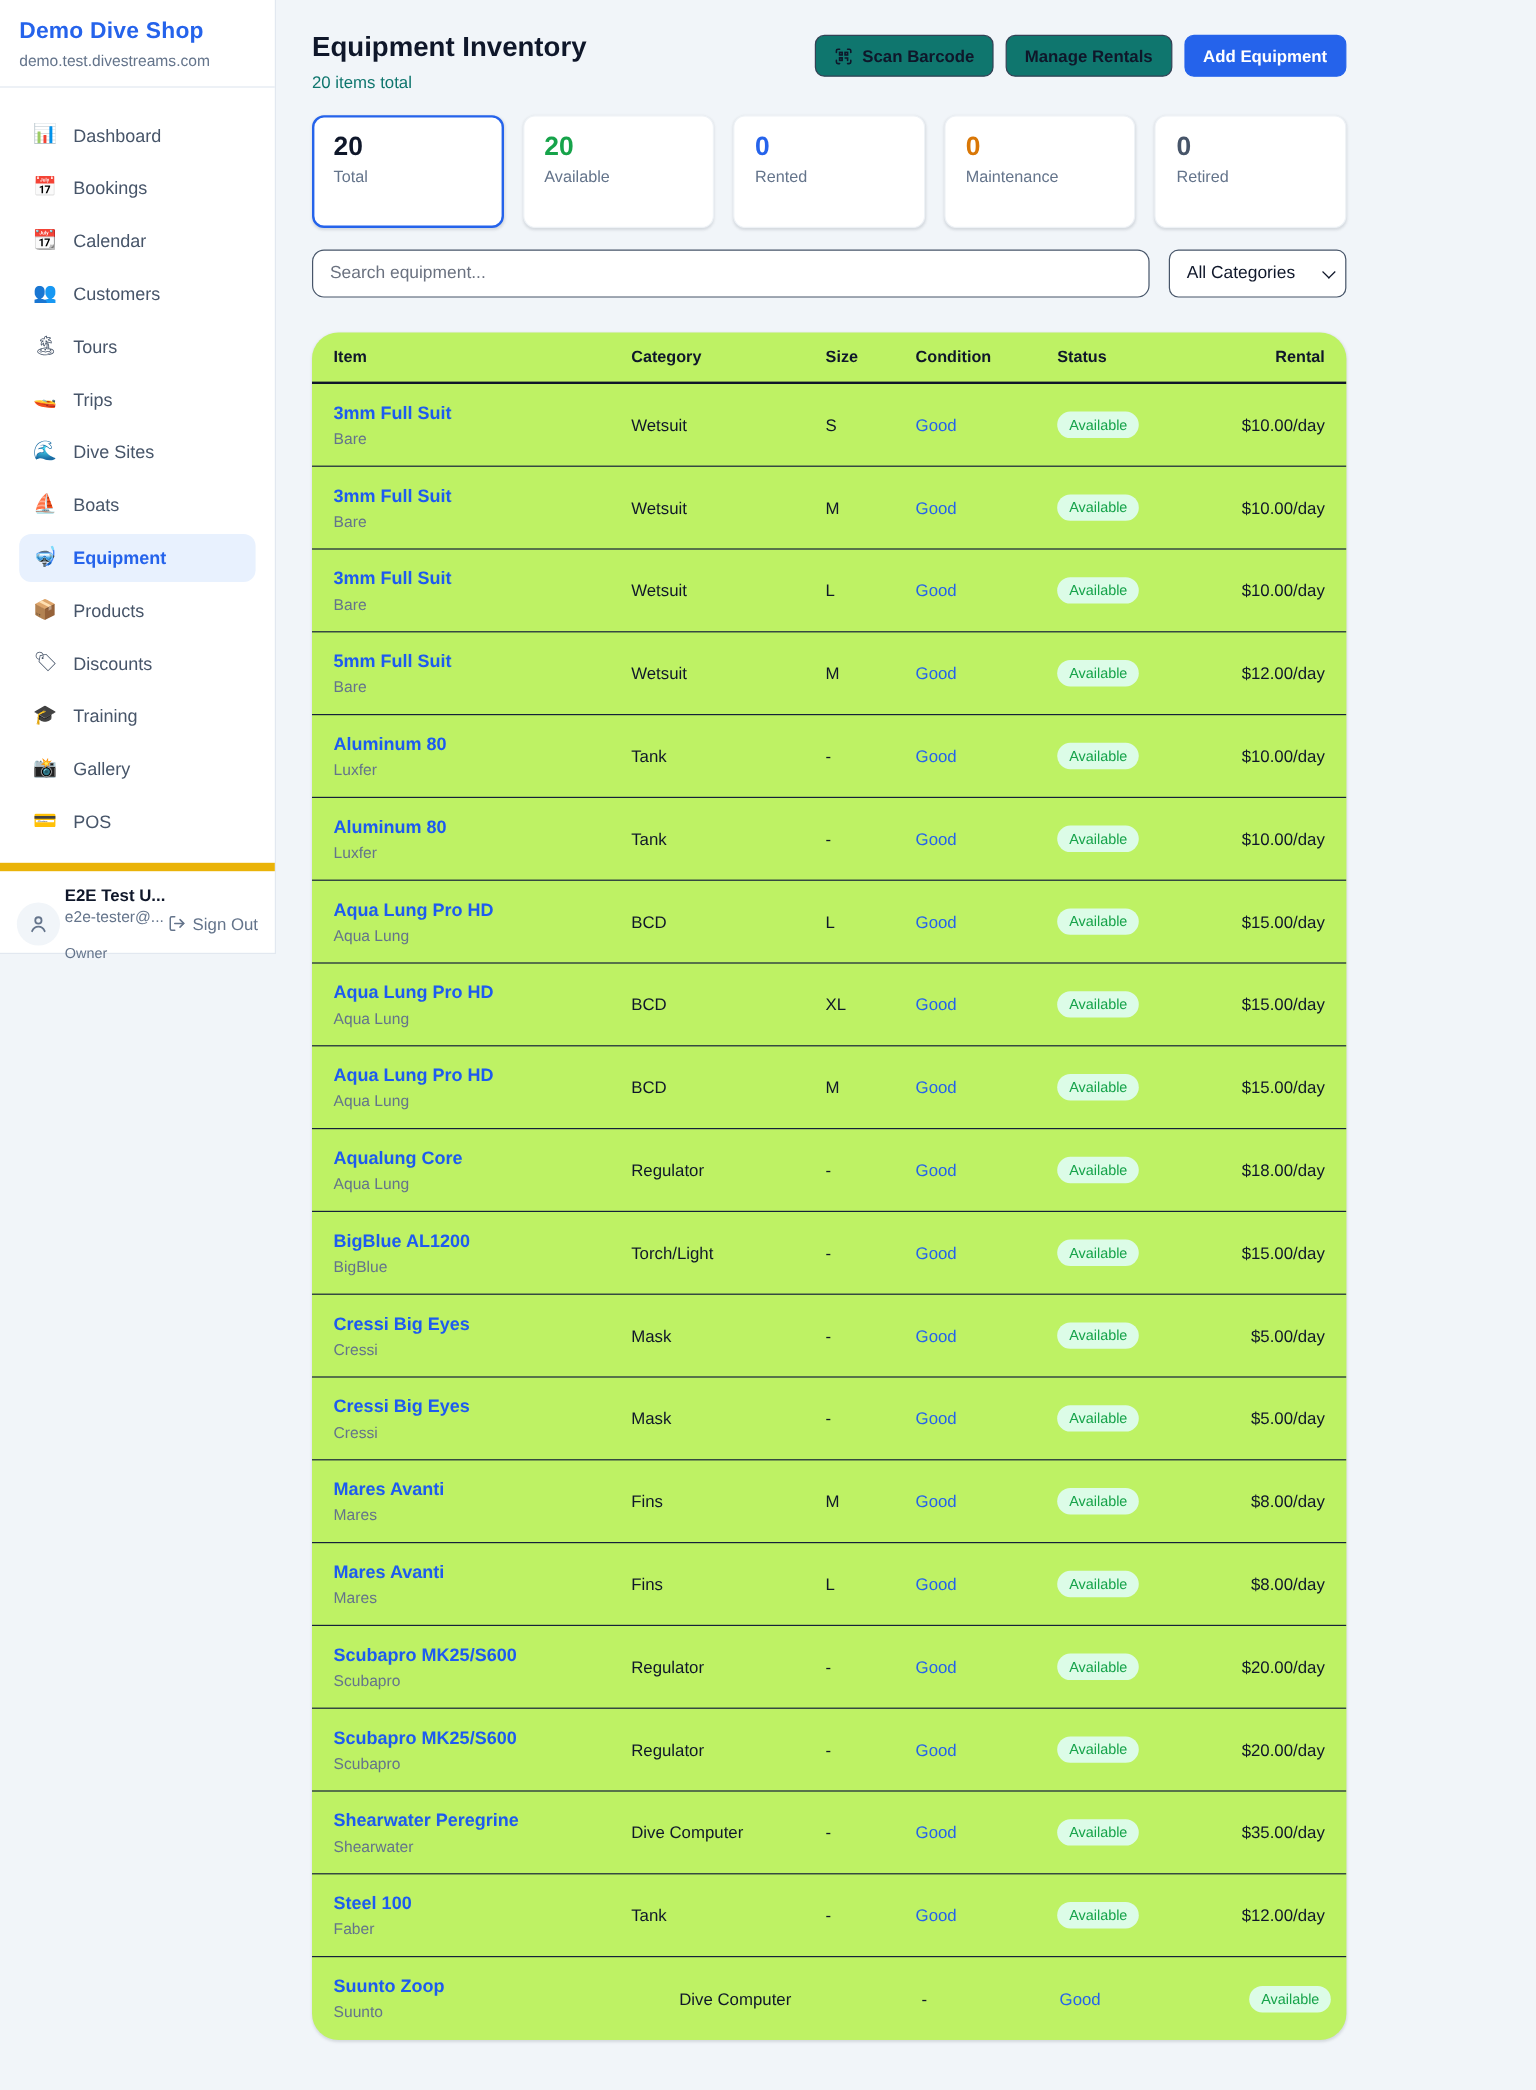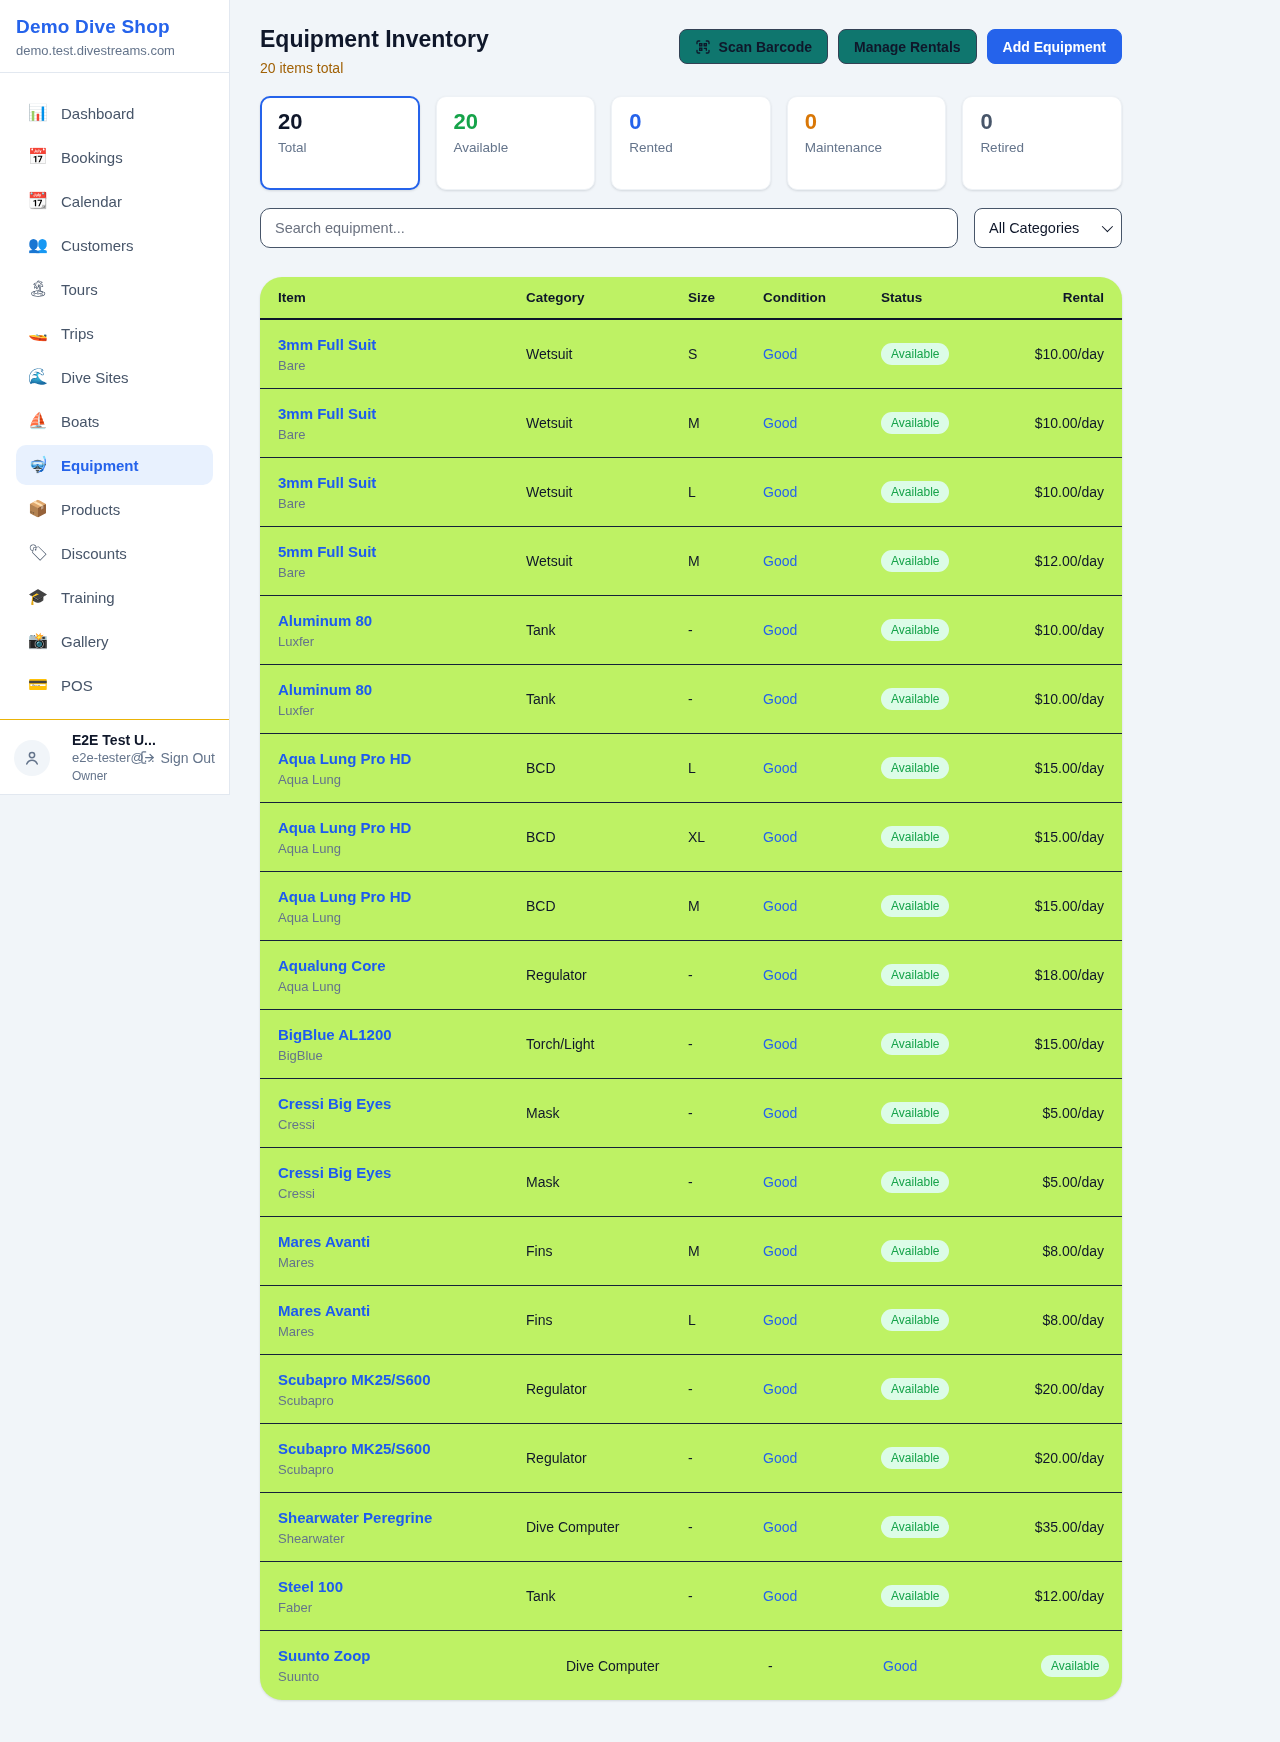--- a/index.html
+++ b/index.html
@@ -9,34 +9,34 @@
   .sidebar { position:absolute; left:0; top:0; width:230px; height:795px; background:#ffffff;
              border-right:1px solid #e2e8f0; border-bottom:1px solid #e2e8f0; display:flex; flex-direction:column; }
   .brand-block { padding:16px 16px 14px; border-bottom:1px solid #e2e8f0; }
   .brand-name { font-size:19px; font-weight:bold; color:#2563eb; letter-spacing:.2px; }
   .brand-domain { font-size:13px; color:#64748b; margin-top:5px; }
   .nav { padding:20px 16px 10px; flex:1 1 auto; }
   .nav-item { display:flex; align-items:center; gap:13px; height:40px; padding:0 12px; margin-bottom:4px;
               border-radius:10px; font-size:15px; color:#475569; cursor:pointer; }
   .nav-item .nav-icon { width:20px; font-size:16px; text-align:center; line-height:1; }
   .nav-item.active { background:#e8f1fe; color:#2563eb; font-weight:bold; }
-  .user-block { border-top:1px solid #eab308; padding:12px 14px; display:flex; align-items:center; gap:22px; }
+  .user-block { border-top:7px solid #eab308; padding:12px 14px; display:flex; align-items:center; gap:4px; }
   .avatar { width:36px; height:36px; border-radius:50%; background:#f1f5f9; display:flex; align-items:center; justify-content:center; flex:0 0 auto; }
   .user-info { flex:1 1 auto; min-width:0; }
   .user-name { font-size:14px; font-weight:bold; color:#0f172a; white-space:nowrap; }
   .user-email { font-size:13px; color:#64748b; margin-top:2px; white-space:nowrap; }
-  .user-role { font-size:12px; color:#64748b; margin-top:4px; }
+  .user-role { font-size:12px; color:#64748b; margin-top:16px; }
   .signout { display:flex; align-items:center; gap:6px; color:#64748b; font-size:14px; cursor:pointer; white-space:nowrap; }
 
   
   .main { margin-left:230px; padding:26px 0 32px 30px; }
   .content { width:862px; }
   .page-header { display:flex; justify-content:space-between; align-items:flex-start; }
   .page-title { font-size:23px; font-weight:bold; color:#0f172a; }
-  .page-subtitle { font-size:14px; color:#a16207; margin-top:7px; }
+  .page-subtitle { font-size:14px; color:#0f766e; margin-top:7px; }
   .header-actions { display:flex; gap:10px; margin-top:3px; }
   .btn { display:flex; align-items:center; gap:8px; height:35px; padding:0 15px; border-radius:8px;
          font-size:14px; font-weight:600; cursor:pointer; background:#0f766e; border:1.5px solid #334155; color:#0f172a; }
   .btn-primary { background:#2563eb; border:1.5px solid #2563eb; color:#fff; }
 
   
   .stats { display:flex; gap:16px; margin-top:20px; }
   .stat-card { flex:1 1 0; background:#fff; border:1px solid #eef2f6; border-radius:10px; padding:13px 17px; height:94px;
                box-shadow:0 1px 2px rgba(15,23,42,.05), 0 1px 3px rgba(15,23,42,.08); cursor:pointer; }
   .stat-card.active { border:2px solid #2563eb; padding:12px 16px; }

